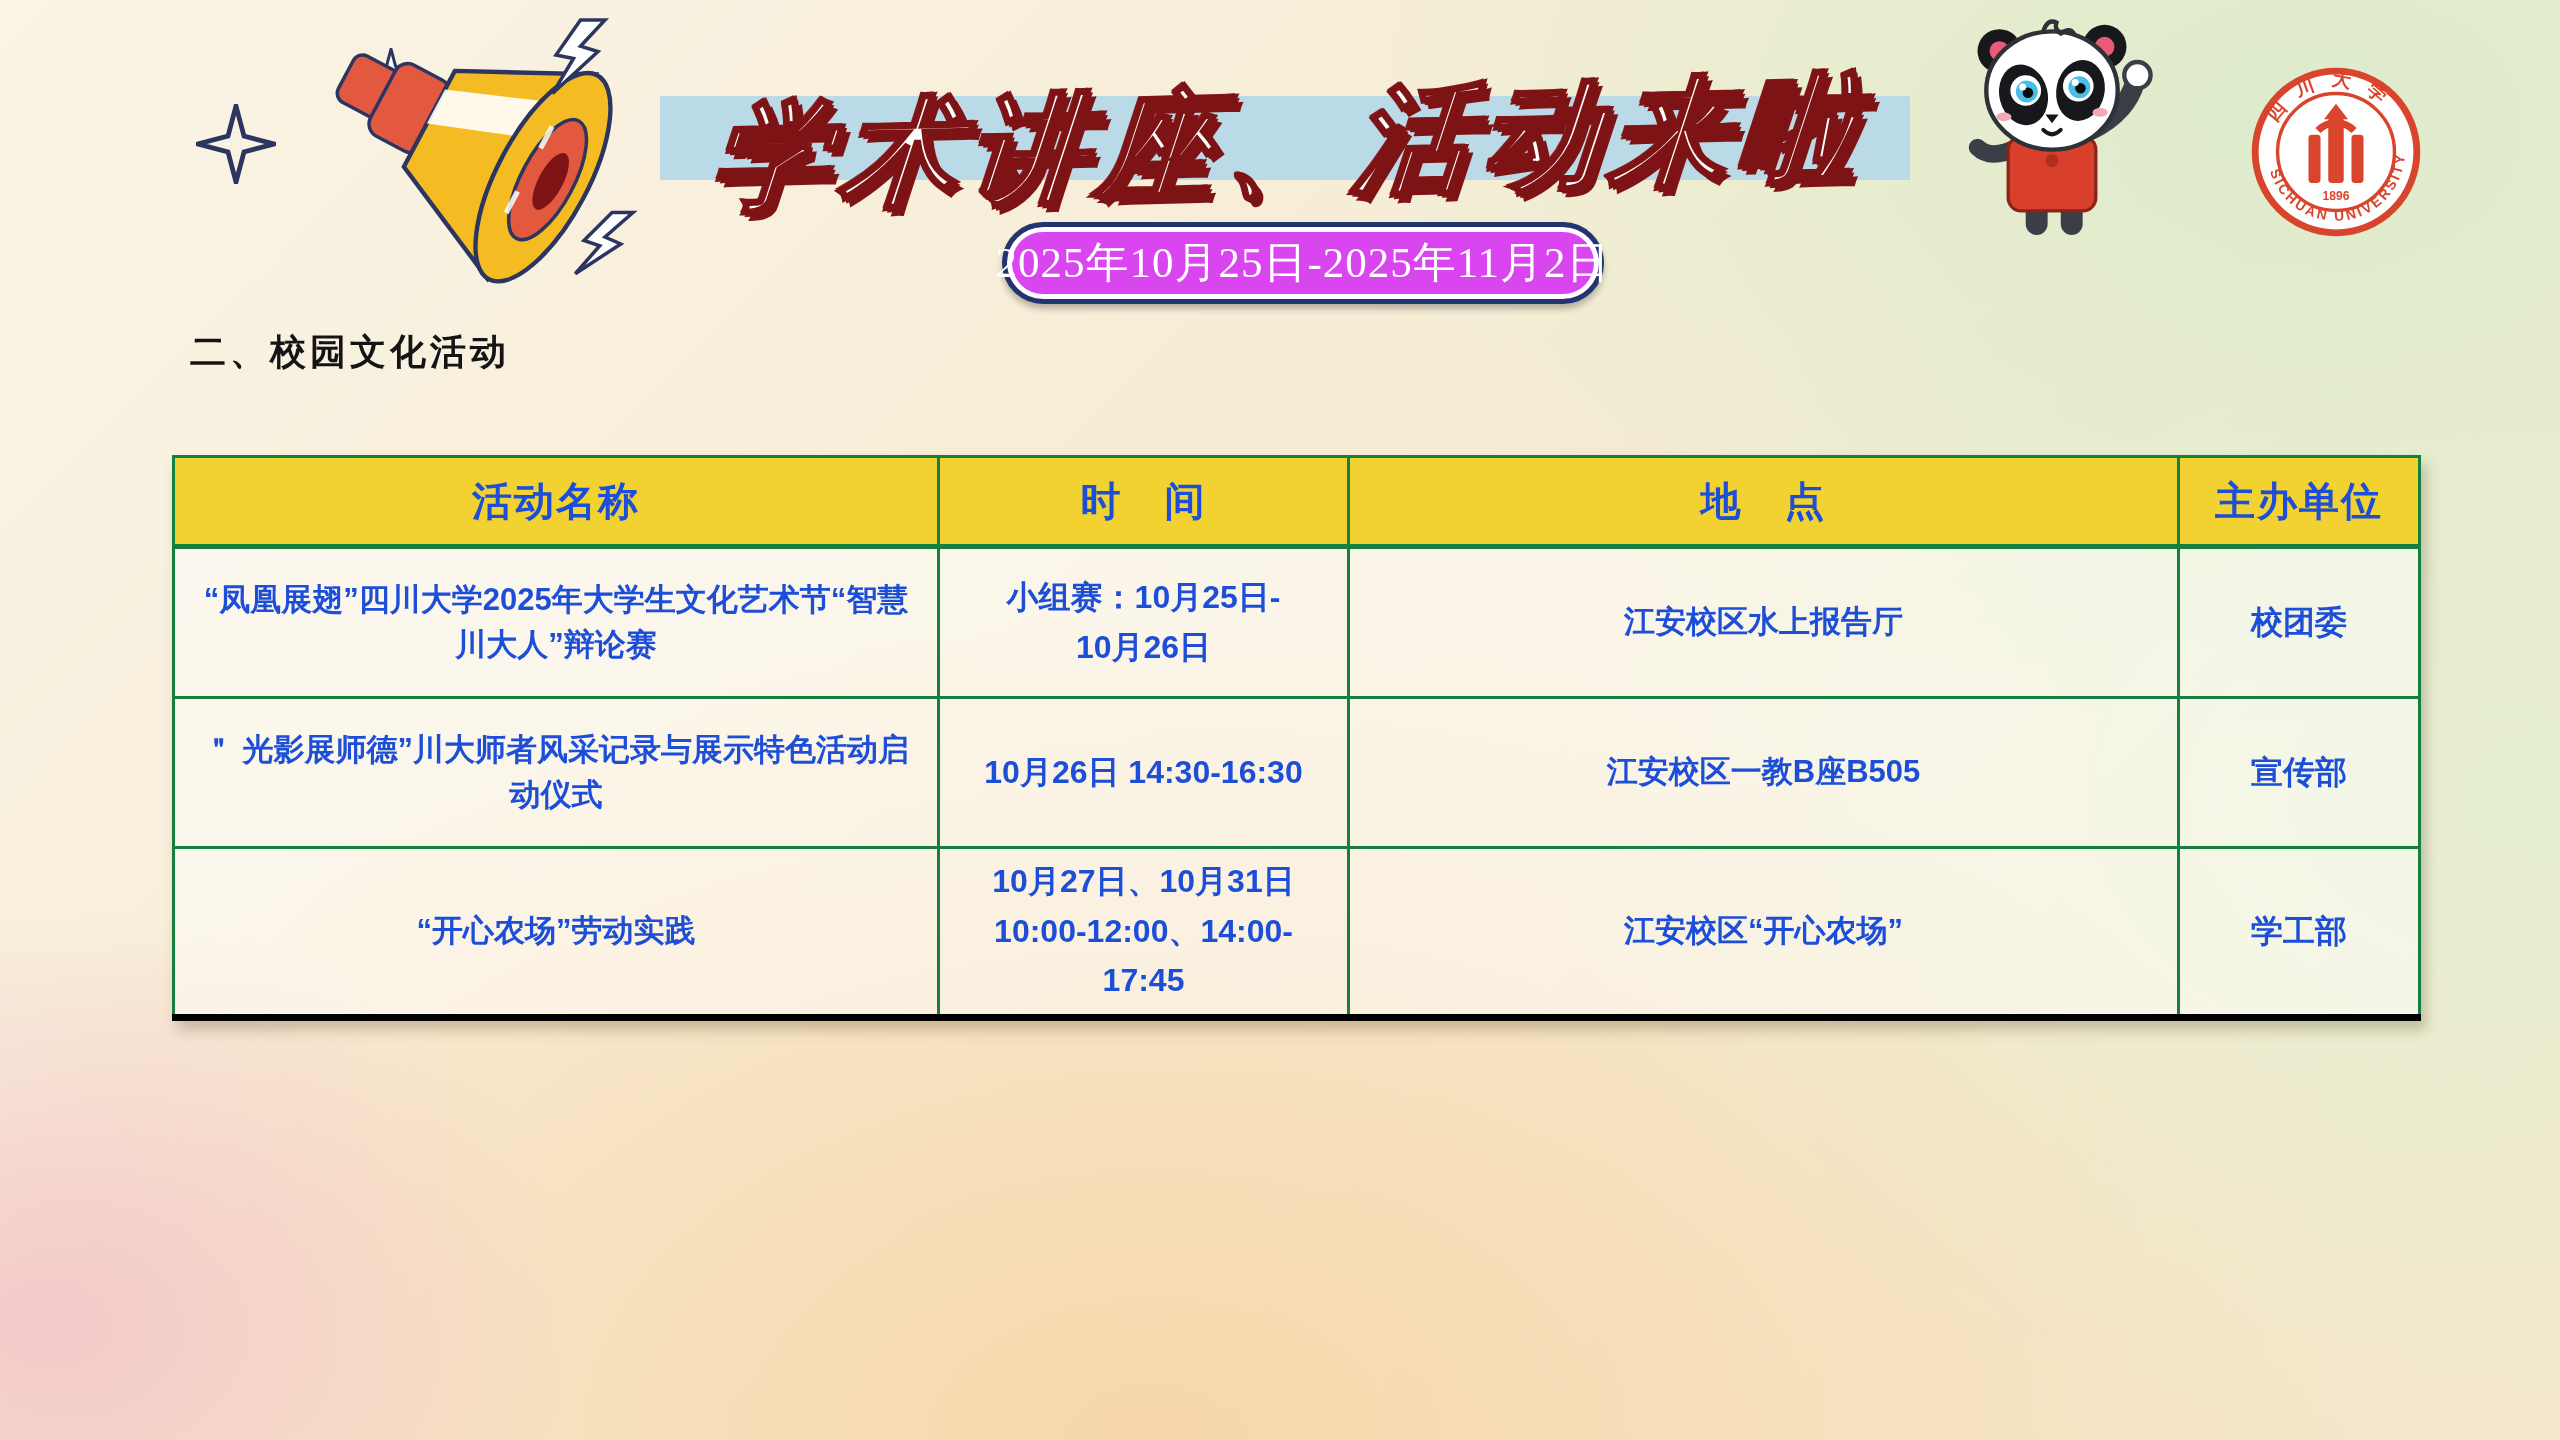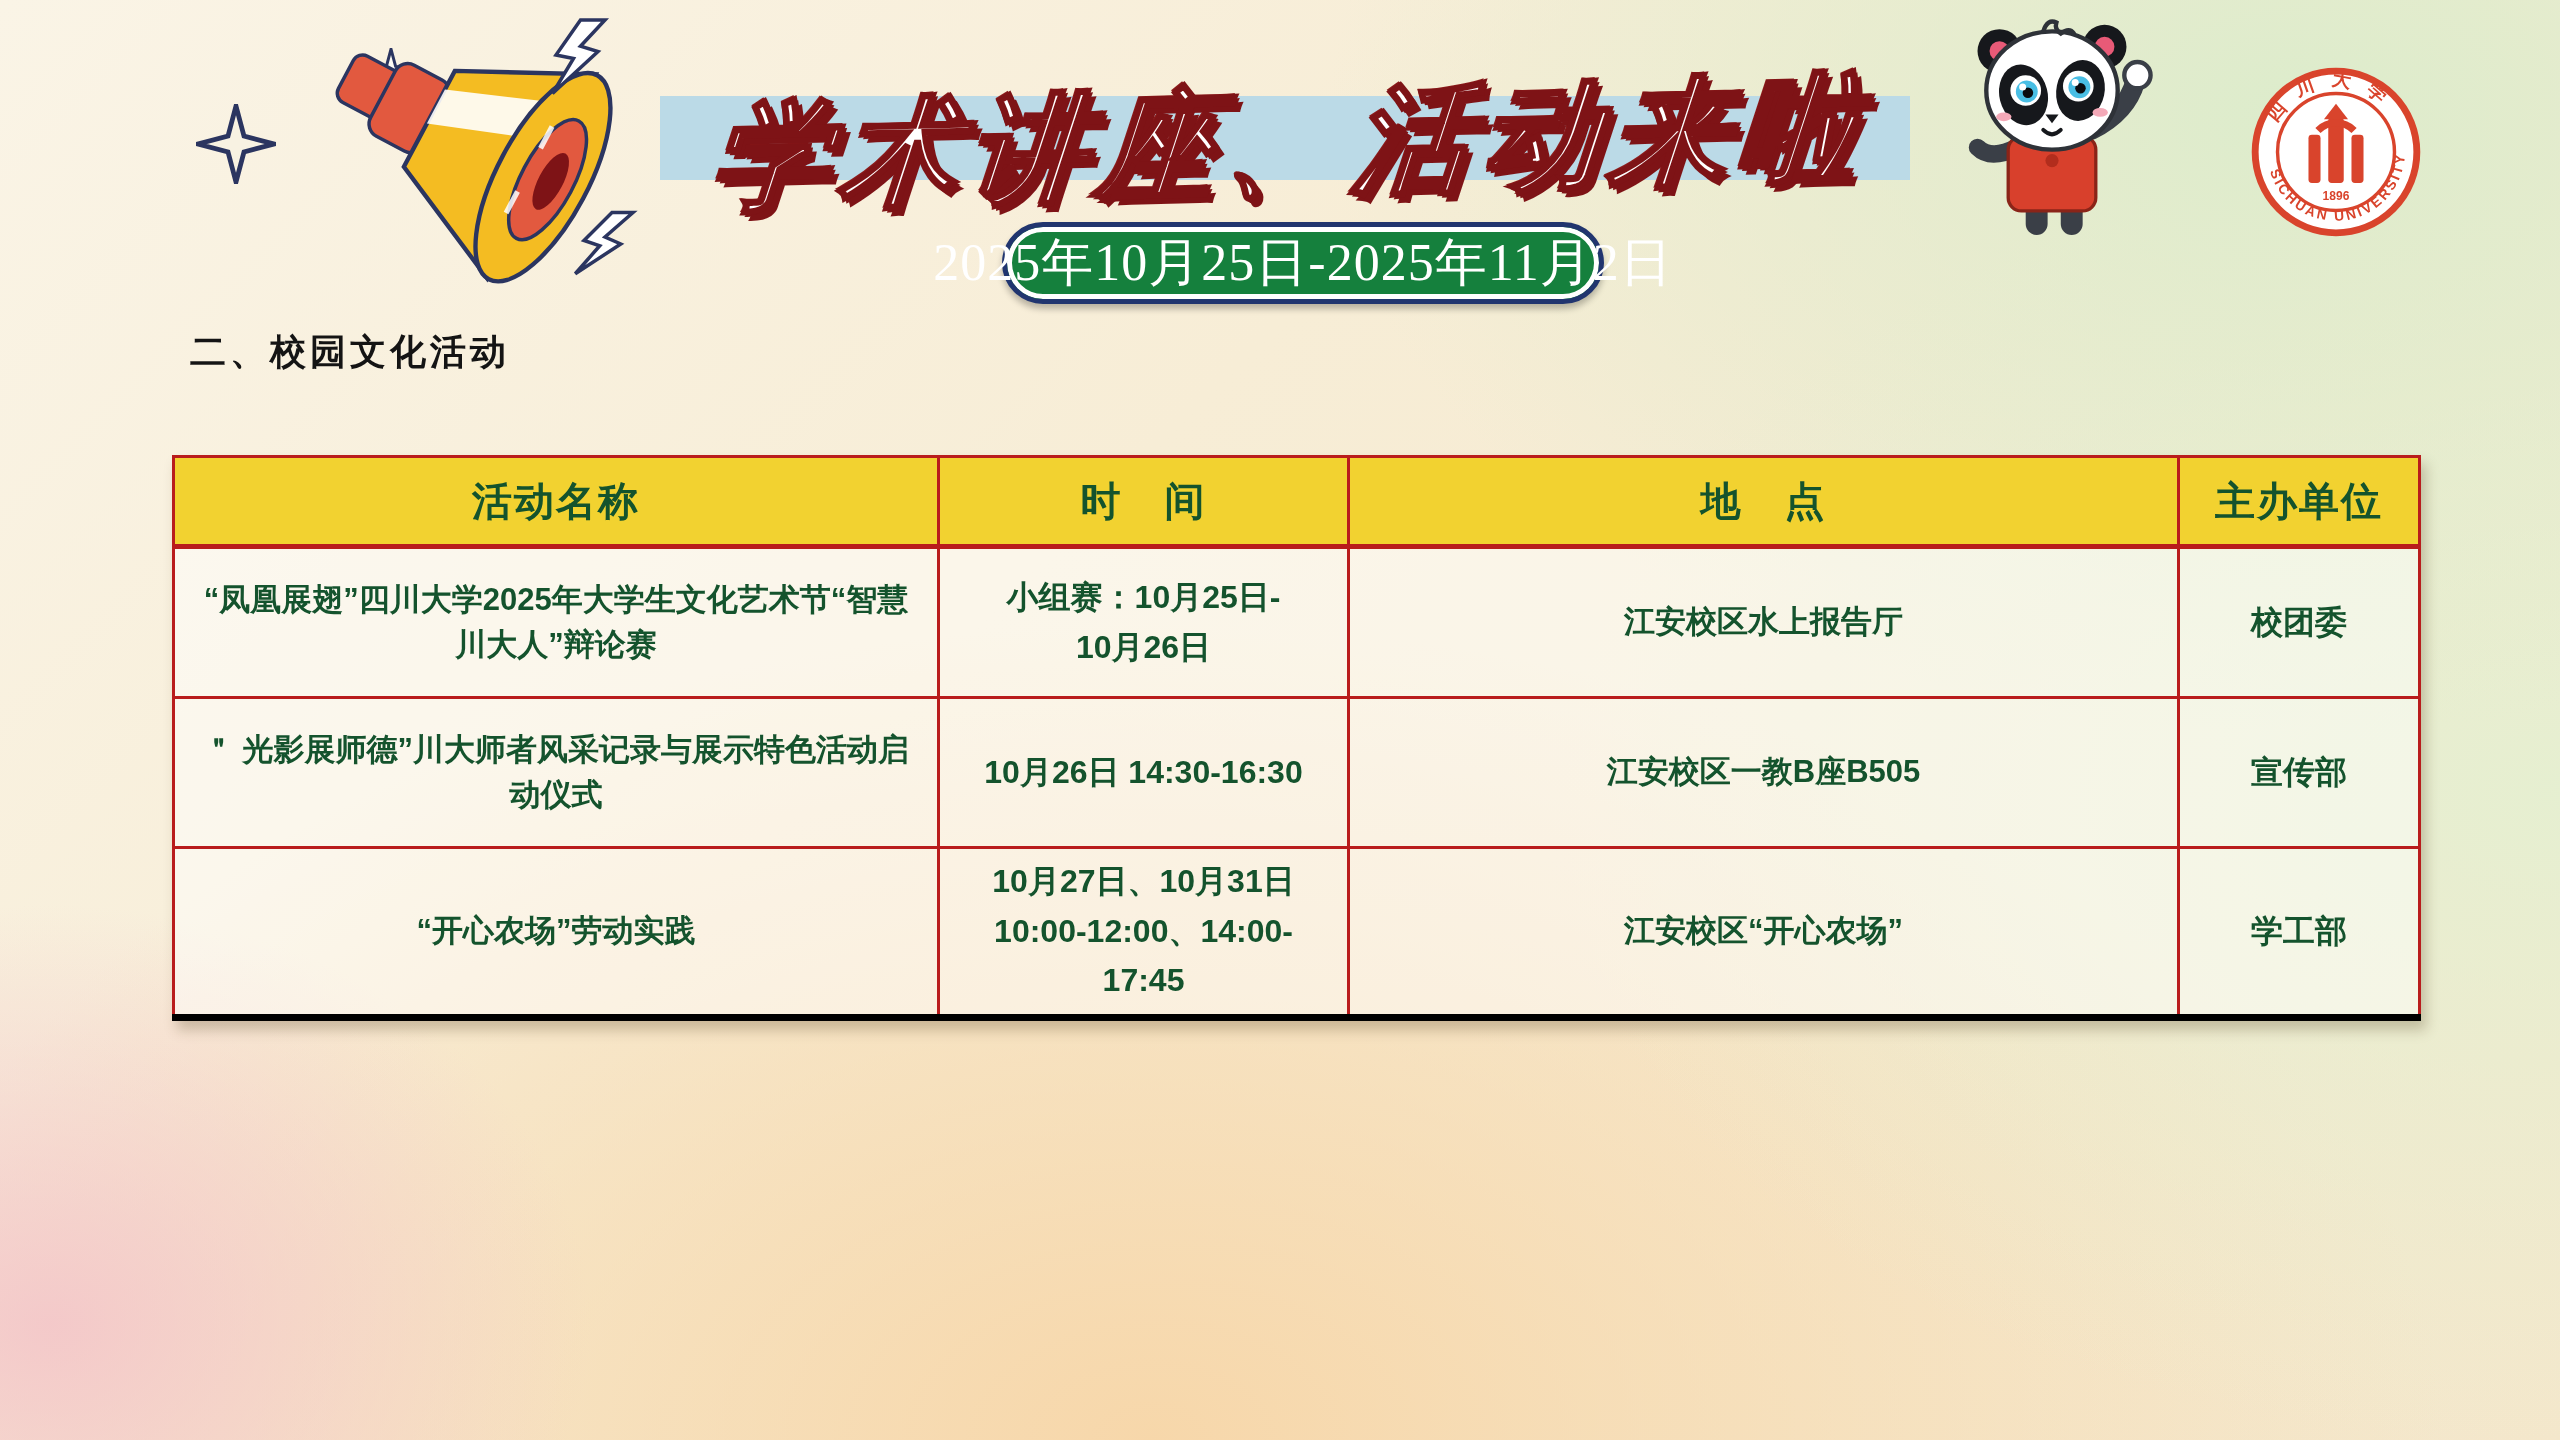--- a/index.html
+++ b/index.html
@@ -26,40 +26,40 @@
     display:flex;align-items:center;justify-content:center;
     font-size:118px;font-weight:900;font-style:italic;
     letter-spacing:10px;color:#ffffff;
     transform:skewX(-6deg) rotate(-1.5deg);
     -webkit-text-stroke:3px #7E1316;
     text-shadow:7px 7px 0 #7E1316, 3px 3px 0 #7E1316, -2px -2px 0 #8B1A1A;
     white-space:nowrap;
   }
   .date-badge{
     left:1002px;top:222px;width:592px;height:72px;
-    background:#15803d;border:5px solid #21356F;border-radius:44px;
+    background:#d946ef;border:5px solid #21356F;border-radius:44px;
     box-shadow:inset 0 0 0 5px #ffffff, 0 5px 6px rgba(0,0,0,.25);
     display:flex;align-items:center;justify-content:center;
     color:#ffffff;font-family:"Liberation Serif",serif;
-    font-size:52px;letter-spacing:1px;white-space:nowrap;
+    font-size:43px;letter-spacing:1px;white-space:nowrap;
   }
   .section-heading{
     left:190px;top:328px;font-size:36px;font-weight:600;color:#141414;
     letter-spacing:4px;
   }
 
   
   .activities-table{
     left:172px;top:455px;width:2246px;
     border-collapse:collapse;table-layout:fixed;
     box-shadow:5px 9px 12px rgba(70,50,20,.25);
   }
   .activities-table th,.activities-table td{
-    border:3px solid #b91c1c;text-align:center;vertical-align:middle;
-    color:#14532d;padding:8px 14px;
+    border:3px solid #15803d;text-align:center;vertical-align:middle;
+    color:#1d4ed8;padding:8px 14px;
   }
   .activities-table th{
     background:#F2D230;height:70px;font-size:40px;font-weight:bold;
     letter-spacing:2px;border-bottom-width:5px;
   }
   .activities-table td{
     background:rgba(255,255,255,.48);height:131px;
     font-weight:bold;font-size:31px;line-height:1.45;
   }
   .activities-table{border:3px solid #000;border-bottom:7px solid #000;}

